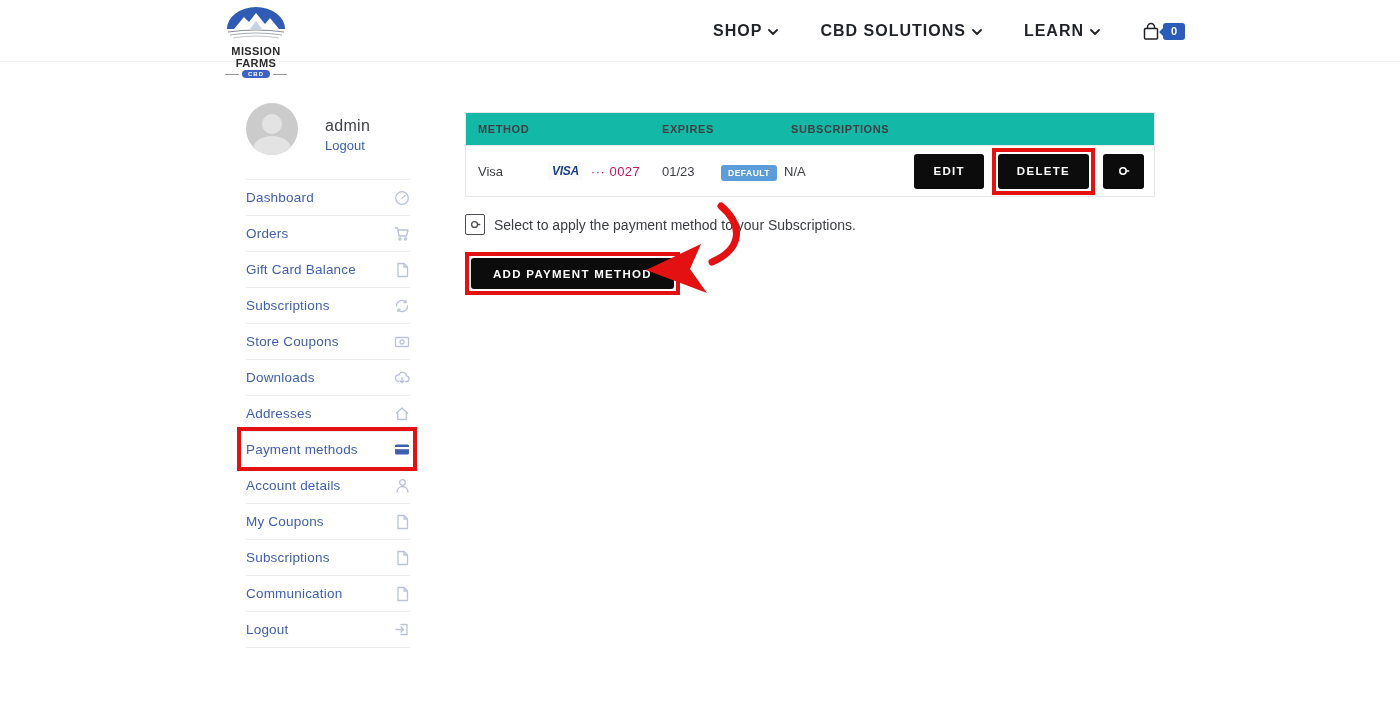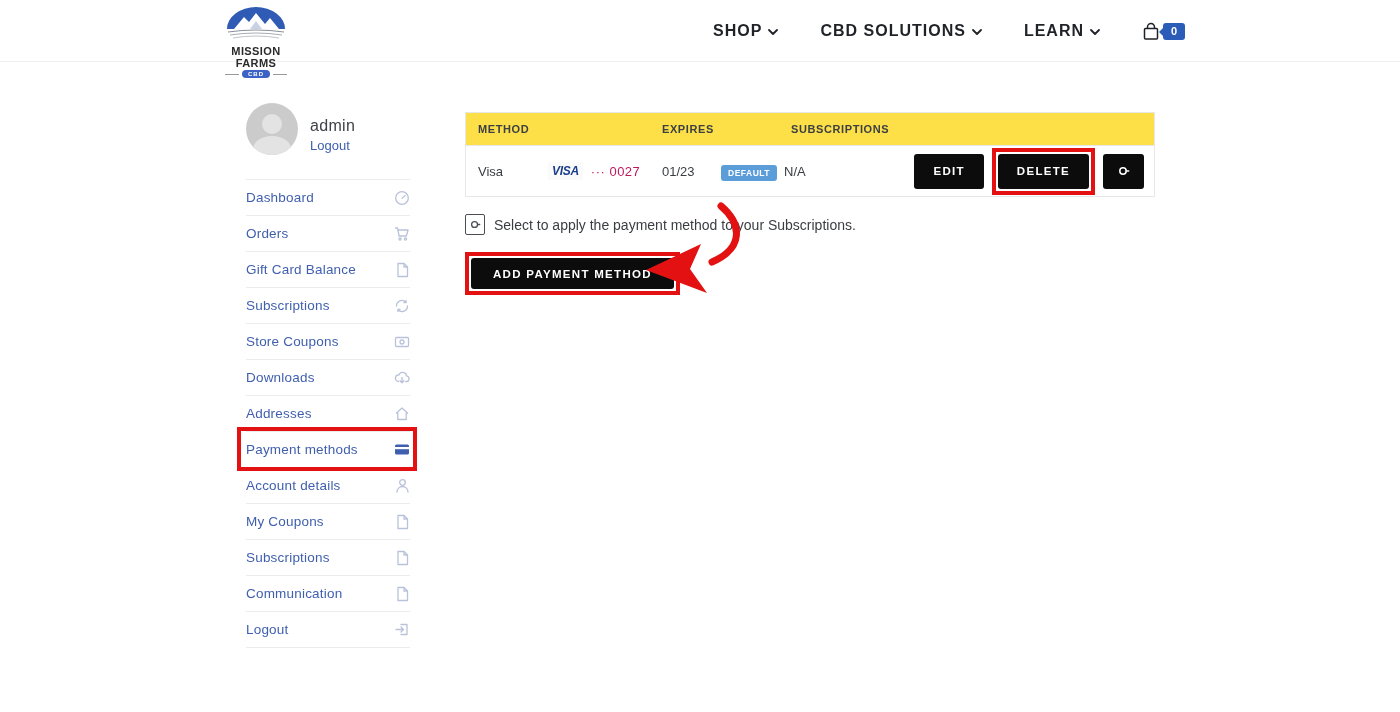--- a/index.html
+++ b/index.html
@@ -15,37 +15,37 @@
   .logo-pill { background:#3b62c4; color:#fff; font-size:6px; font-weight:700; letter-spacing:1px; padding:1px 6px; border-radius:4px; }
   .nav { position:absolute; right:215px; top:0; height:62px; display:flex; align-items:center; gap:42px; }
   .nav-item { display:flex; align-items:center; gap:6px; font-size:16px; font-weight:600; letter-spacing:1px; color:#1f2227; cursor:pointer; }
   .chev { display:inline-block; margin-top:2px; }
   .cart { display:flex; align-items:center; gap:3px; cursor:pointer; }
   .cart-badge { position:relative; background:#2b5cb8; color:#fff; font-size:11px; font-weight:700; min-width:22px; height:17px; border-radius:3px; display:flex; align-items:center; justify-content:center; }
   .cart-badge::before { content:""; position:absolute; left:-4px; top:5px; border:4px solid transparent; border-right-color:#2b5cb8; border-left:0; }
 
   
   .sidebar { position:absolute; left:246px; top:103px; width:164px; }
-  .profile { display:flex; align-items:flex-start; gap:12px; }
+  .profile { display:flex; align-items:flex-start; gap:27px; }
   .avatar { width:52px; height:52px; border-radius:50%; background:#cbcbcb; position:relative; overflow:hidden; flex:0 0 auto; }
   .avatar::before { content:""; position:absolute; left:16px; top:11px; width:20px; height:20px; border-radius:50%; background:#e3e3e3; }
   .avatar::after { content:""; position:absolute; left:7px; top:33px; width:38px; height:26px; border-radius:50%; background:#e3e3e3; }
   .profile-name { font-size:16px; color:#3e4248; letter-spacing:.3px; margin-top:14px; }
   .profile-logout { font-size:13px; color:#3f5fae; margin-top:3px; cursor:pointer; }
   .menu { margin-top:24px; border-top:1px solid #ececec; }
   .side-item { position:relative; height:36px; display:flex; align-items:center; justify-content:space-between; border-bottom:1px solid #ececec; cursor:pointer; }
   .side-label { font-size:13.5px; color:#3f5fae; letter-spacing:.2px; }
   .side-icon { color:#b9c2d9; display:flex; align-items:center; }
   .side-item.active .side-icon { color:#3f5fae; }
   .red-box-side { position:absolute; left:-9px; right:-7px; top:-5px; bottom:-4px; border:4px solid #e31111; pointer-events:none; }
 
   
   .main { position:absolute; left:465px; top:112px; width:690px; }
   .ptable { width:690px; border:1px solid #e7e7e7; }
-  .thead { display:flex; align-items:center; height:33px; background:#fde047; border-bottom:1px solid #e7e7e7; font-size:11px; font-weight:700; letter-spacing:.6px; color:#3c3f44; }
+  .thead { display:flex; align-items:center; height:33px; background:#14b8a6; border-bottom:1px solid #e7e7e7; font-size:11px; font-weight:700; letter-spacing:.6px; color:#3c3f44; }
   .th-method { padding-left:12px; width:196px; }
   .th-expires { width:129px; }
   .trow { display:flex; align-items:center; height:50px; background:#fff; font-size:13px; color:#3a3d42; }
   .td-method { padding-left:12px; width:82px; }
   .td-visa { width:114px; display:flex; align-items:center; gap:8px; }
   .visa-logo { font-style:italic; font-weight:800; font-size:12px; color:#1a3e8c; letter-spacing:-.3px; background:#fafafa; padding:2px 4px; border-radius:2px; }
   .card-digits { color:#be185d; letter-spacing:.5px; }
   .td-expires { width:59px; }
   .td-default { width:63px; }
   .badge-default { background:#5b9dd9; color:#fff; font-size:8.5px; font-weight:700; letter-spacing:.5px; padding:3px 7px; border-radius:3px; }

